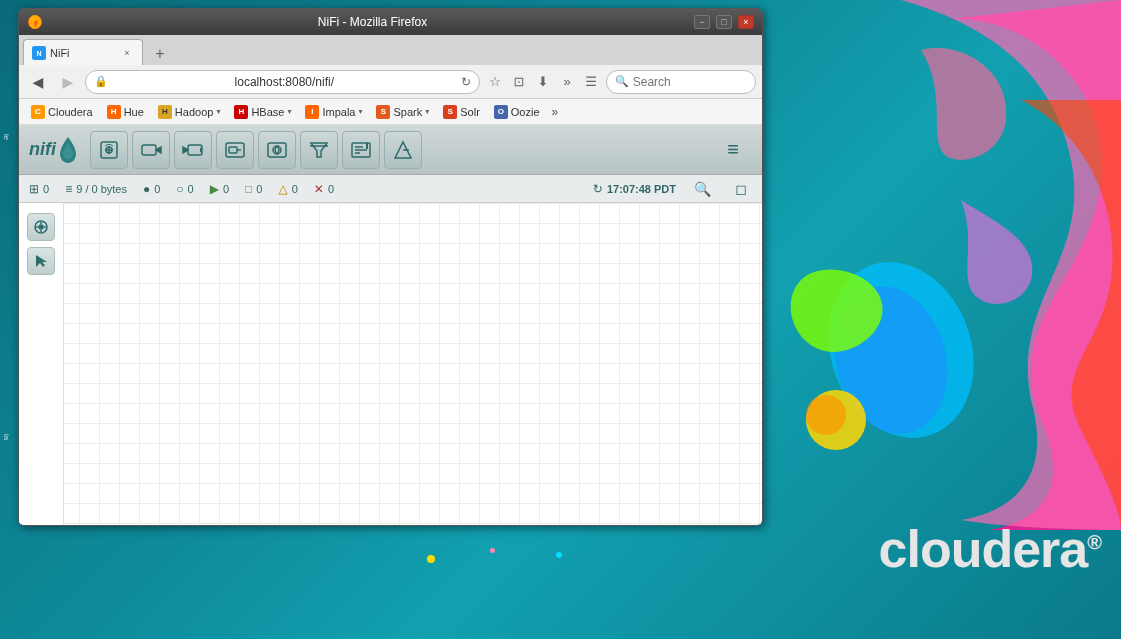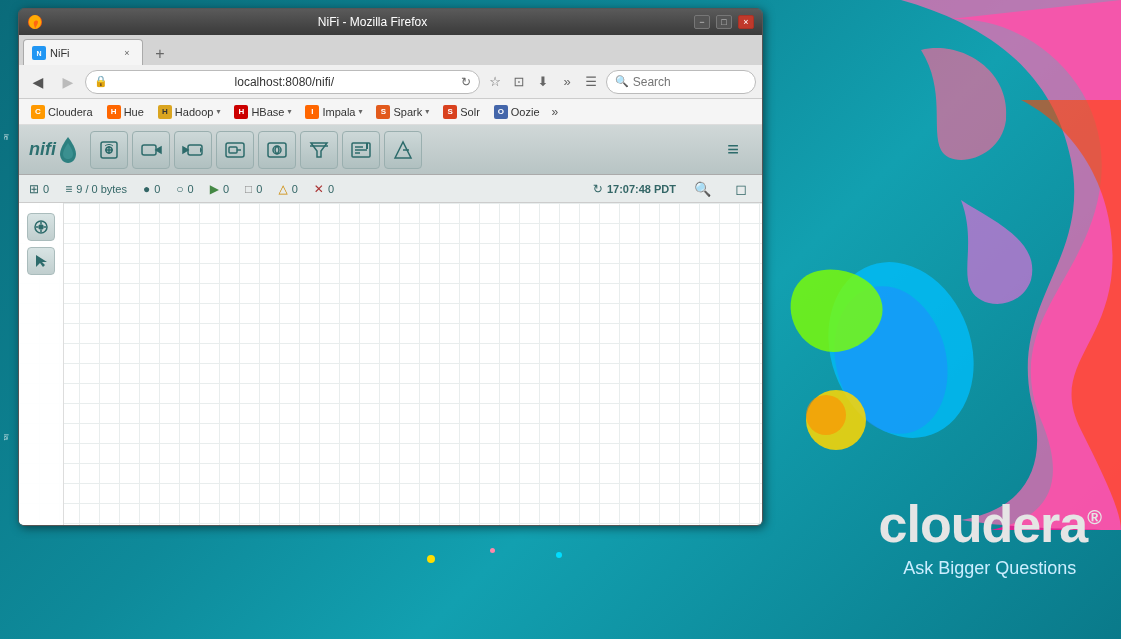--- a/index.html
+++ b/index.html
@@ -517,21 +517,20 @@
 </svg>
 
 <div class="dot" style="width:8px;height:8px;background:#ffdd00;left:427px;top:555px;"></div>
 <div class="dot" style="width:6px;height:6px;background:#00ddff;left:556px;top:552px;"></div>
 <div class="dot" style="width:5px;height:5px;background:#ff88aa;left:490px;top:548px;"></div>
 
 <div class="cloudera-brand">
   <div class="cloudera-text">
     <span>cloudera</span><span class="cloudera-registered">®</span>
   </div>
-  <div class="tagline">Ask Bigger Questions</div>
 </div>
 
 <div class="desktop-sidebar-label" style="top:130px;font-size:8px;color:rgba(255,255,255,0.7);">ie</div>
 <div class="desktop-sidebar-label" style="top:430px;font-size:8px;color:rgba(255,255,255,0.7);">ia</div>
 
 <div class="browser-window">
 
   <div class="title-bar">
     <div class="title-bar-icon">
       <svg width="16" height="16" viewBox="0 0 16 16">

